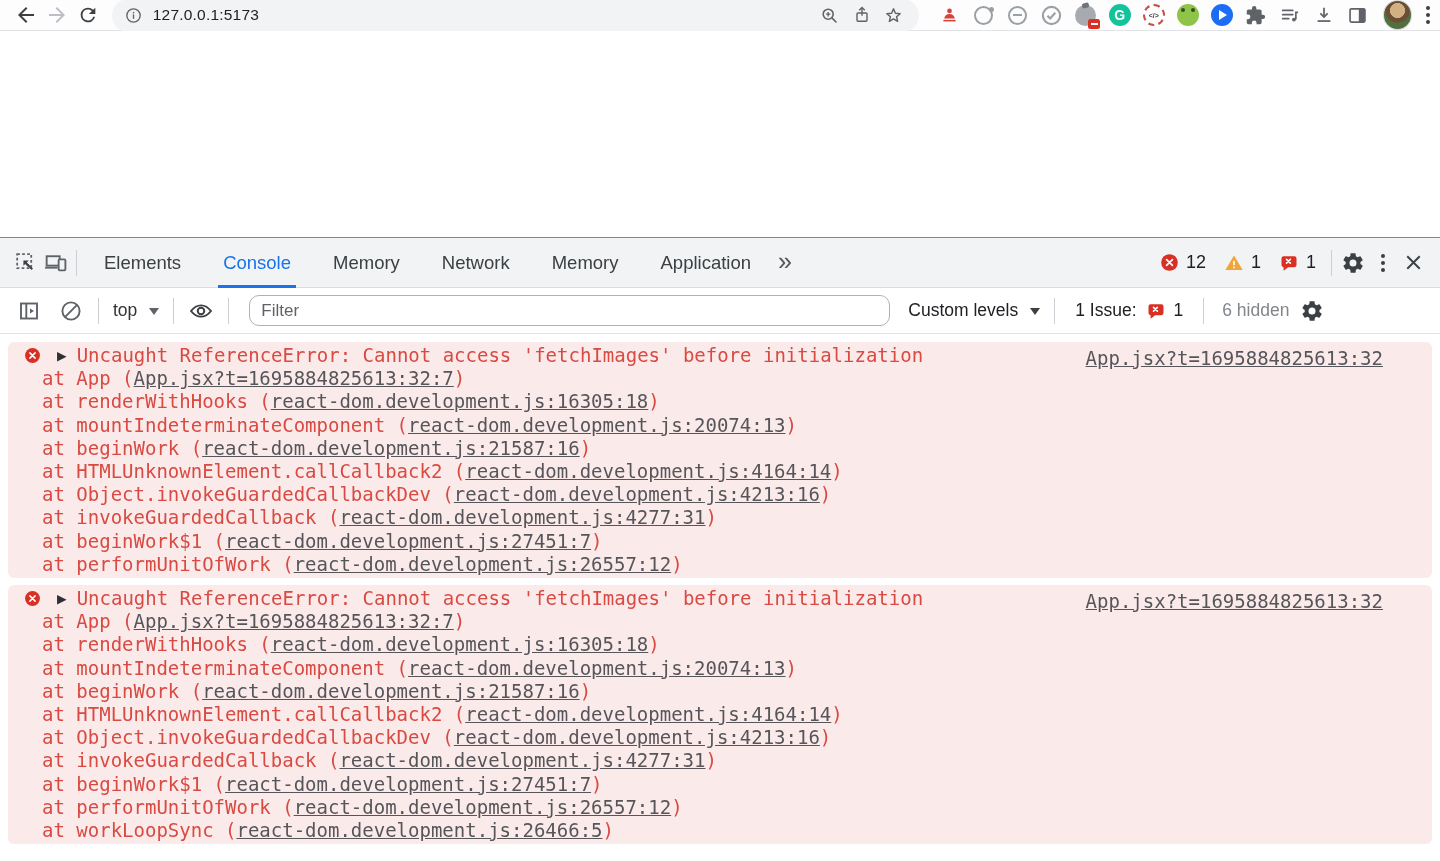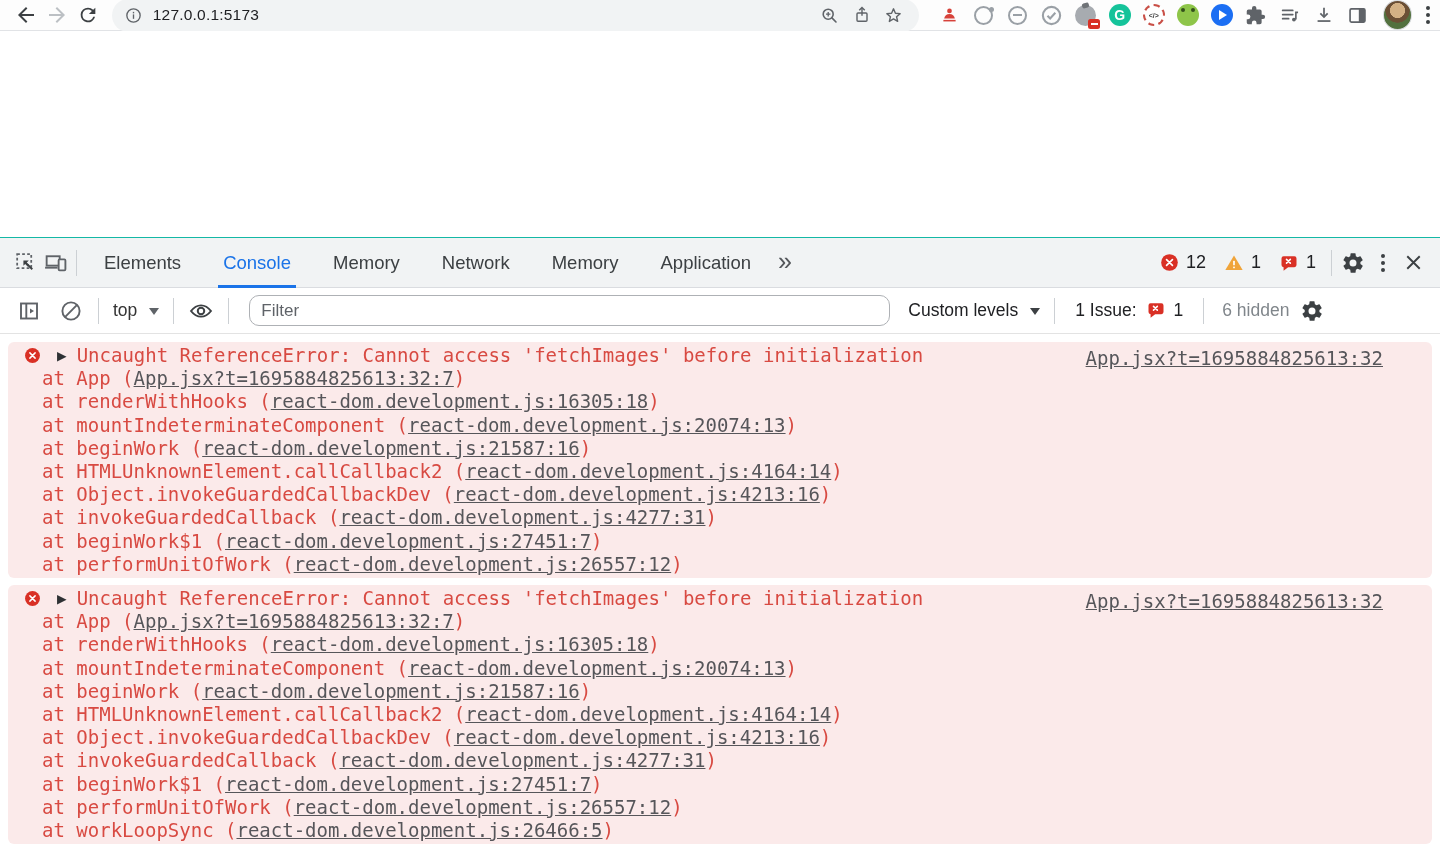--- a/index.html
+++ b/index.html
@@ -57,21 +57,21 @@
   .dt-toolbar { height:46px; flex:none; background:#fff; border-bottom:1px solid #e3e3e3;
     display:flex; align-items:center; padding-left:8px; }
   .tb-ic { width:30px; height:30px; display:flex; align-items:center; justify-content:center; margin:0 6px; }
   .ctx-select { display:flex; align-items:center; font-size:17.5px; color:#333; margin:0 8px; }
   .caret-down { width:0; height:0; border-left:5.5px solid transparent; border-right:5.5px solid transparent; border-top:7px solid #5f6368; margin-left:12px; margin-top:2px; }
   .filter-input { width:641px; height:31px; border:1px solid #aeb1b5; border-radius:10px; margin-left:14px;
     font-family:"Liberation Sans",sans-serif; font-size:17px; color:#202124; padding:0 11px; outline:none; background:#fff; }
   .filter-input::placeholder { color:#5f6368; }
   .levels { display:flex; align-items:center; font-size:17.5px; color:#202124; margin-left:18px; }
   .levels .caret-down { border-top-color:#3c4043; }
-  .issue-group { display:flex; font-size:17.5px; color:#202124; margin:0 6px; }
+  .issue-group { display:flex; align-items:center; font-size:17.5px; color:#202124; margin:0 6px; }
   .issue-group .cnt { margin-left:8px; }
   .hidden-label { font-size:17.5px; color:#80868b; margin:0 8px 0 4px; }
 
   
   .console-output { flex:1; background:#fff; overflow:hidden; padding-top:8px;
     font-family:"DejaVu Sans Mono", monospace; font-size:19px; }
   .console-card { position:relative; background:#fbeaea; border-radius:6px; margin:0 8px 7px; padding:2px 0; }
   .msg-row { display:flex; align-items:flex-start; line-height:23.2px; padding-left:16px; }
   .err-ic { flex:none; width:17px; height:17px; margin-top:3px; }
   .expand-caret { flex:none; font-family:"DejaVu Sans", sans-serif; font-size:12.5px; color:#2e3134; margin:0 10px 0 16px; line-height:23.2px; }

